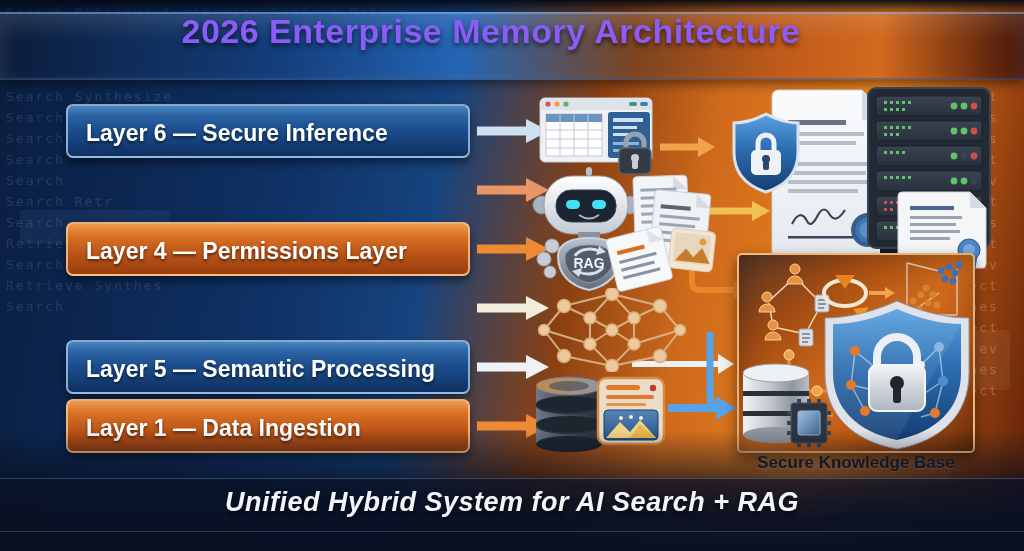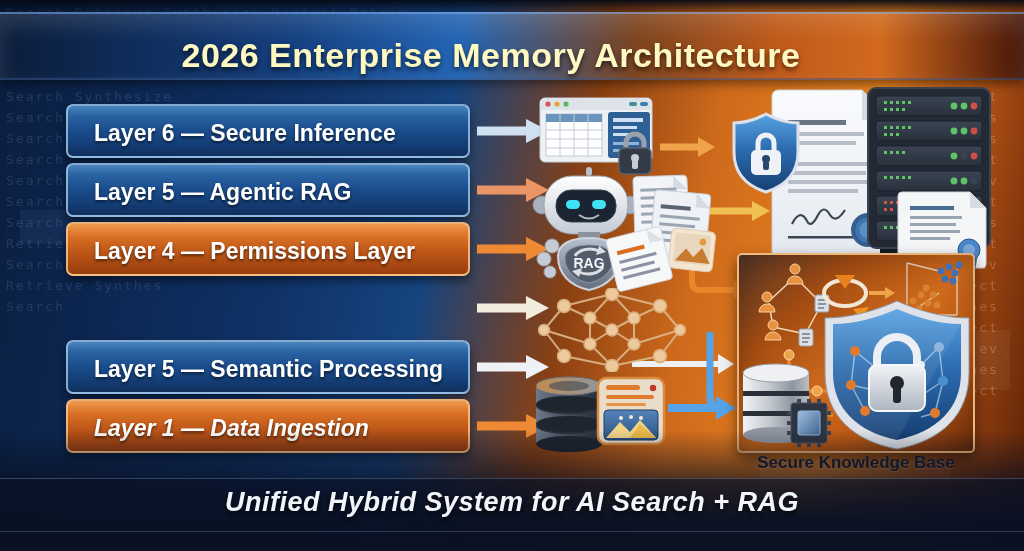--- a/index.html
+++ b/index.html
@@ -21,28 +21,28 @@
   .bg-words.orange{color:#ffd2a0;opacity:.28;}
   .tile{background:rgba(255,255,255,.055);}
   .tile.blue{background:rgba(130,170,230,.08);}
   
   .title-band{left:0;top:12px;width:1024px;height:64px;
     background:linear-gradient(90deg,#0b1c3a 0%,#143f7e 28%,#2465b4 45%,
       #7c4420 62%,#c05a1a 76%,#d2691e 86%,#431508 100%);
     border-top:2px solid rgba(140,190,255,.55);
     border-bottom:2px solid rgba(60,90,140,.5);
     box-shadow:0 4px 10px rgba(0,0,0,.45), inset 0 10px 22px rgba(255,255,255,.14);}
-  .title-text{left:0;top:36px;width:982px;text-align:center;color:#fef9c3;
+  .title-text{left:0;top:12px;width:982px;text-align:center;color:#8b5cf6;
     font-size:34px;font-weight:bold;letter-spacing:.5px;
     text-shadow:0 3px 5px rgba(0,0,0,.6);}
   
   .layer{left:66px;width:404px;height:54px;border-radius:7px;
     box-shadow:0 5px 9px rgba(0,0,0,.45);
     color:#fff;font-size:23px;font-weight:bold;line-height:54px;
-    padding-left:26px;box-sizing:border-box;
+    padding-left:18px;box-sizing:border-box;
     text-shadow:0 2px 3px rgba(0,0,0,.55);white-space:nowrap;}
   .layer.blue{background:linear-gradient(180deg,#4986c0 0%,#2a62a2 20%,
       #1b4d8d 48%,#133d75 78%,#102f5c 100%);
     border:2px solid rgba(165,200,235,.8);}
   .layer.orange{background:linear-gradient(180deg,#f09a4e 0%,#d86f24 26%,
       #bc5517 58%,#993e0e 100%);
     border:2px solid rgba(248,196,140,.85);}
   
   .kb-panel{left:737px;top:253px;width:238px;height:200px;border-radius:5px;
     border:2px solid rgba(250,205,150,.8);box-sizing:border-box;
@@ -106,24 +106,23 @@
 Retriev
 Synthes
 Protect</div>
 
   <div class="abs bg-top"></div>
 
   <div class="abs title-band"></div>
   <div class="abs title-text">2026 Enterprise Memory Architecture</div>
 
   <div class="abs layer blue" style="top:104px;">Layer 6 — Secure Inference</div>
-  <div class="abs layer blue" style="top:163px;">Layer 5 — Agentic RAG</div>
   <div class="abs layer orange" style="top:222px;">Layer 4 — Permissions Layer</div>
   <div class="abs layer blue" style="top:340px;">Layer 5 — Semantic Processing</div>
-  <div class="abs layer orange" style="top:399px;font-style:italic;">Layer 1 — Data Ingestion</div>
+  <div class="abs layer orange" style="top:399px;">Layer 1 — Data Ingestion</div>
 
   <svg width="0" height="0" style="position:absolute">
     <defs>
       <linearGradient id="gPaper" x1="0" y1="0" x2="0" y2="1">
         <stop offset="0" stop-color="#fafbfd"></stop>
           <stop offset="1" stop-color="#e4e9ef"></stop>
       </linearGradient>
       <linearGradient id="gShieldBlue" x1="0" y1="0" x2="0" y2="1">
         <stop offset="0" stop-color="#58a2e2"></stop>
           <stop offset=".45" stop-color="#2c6cb0"></stop>

